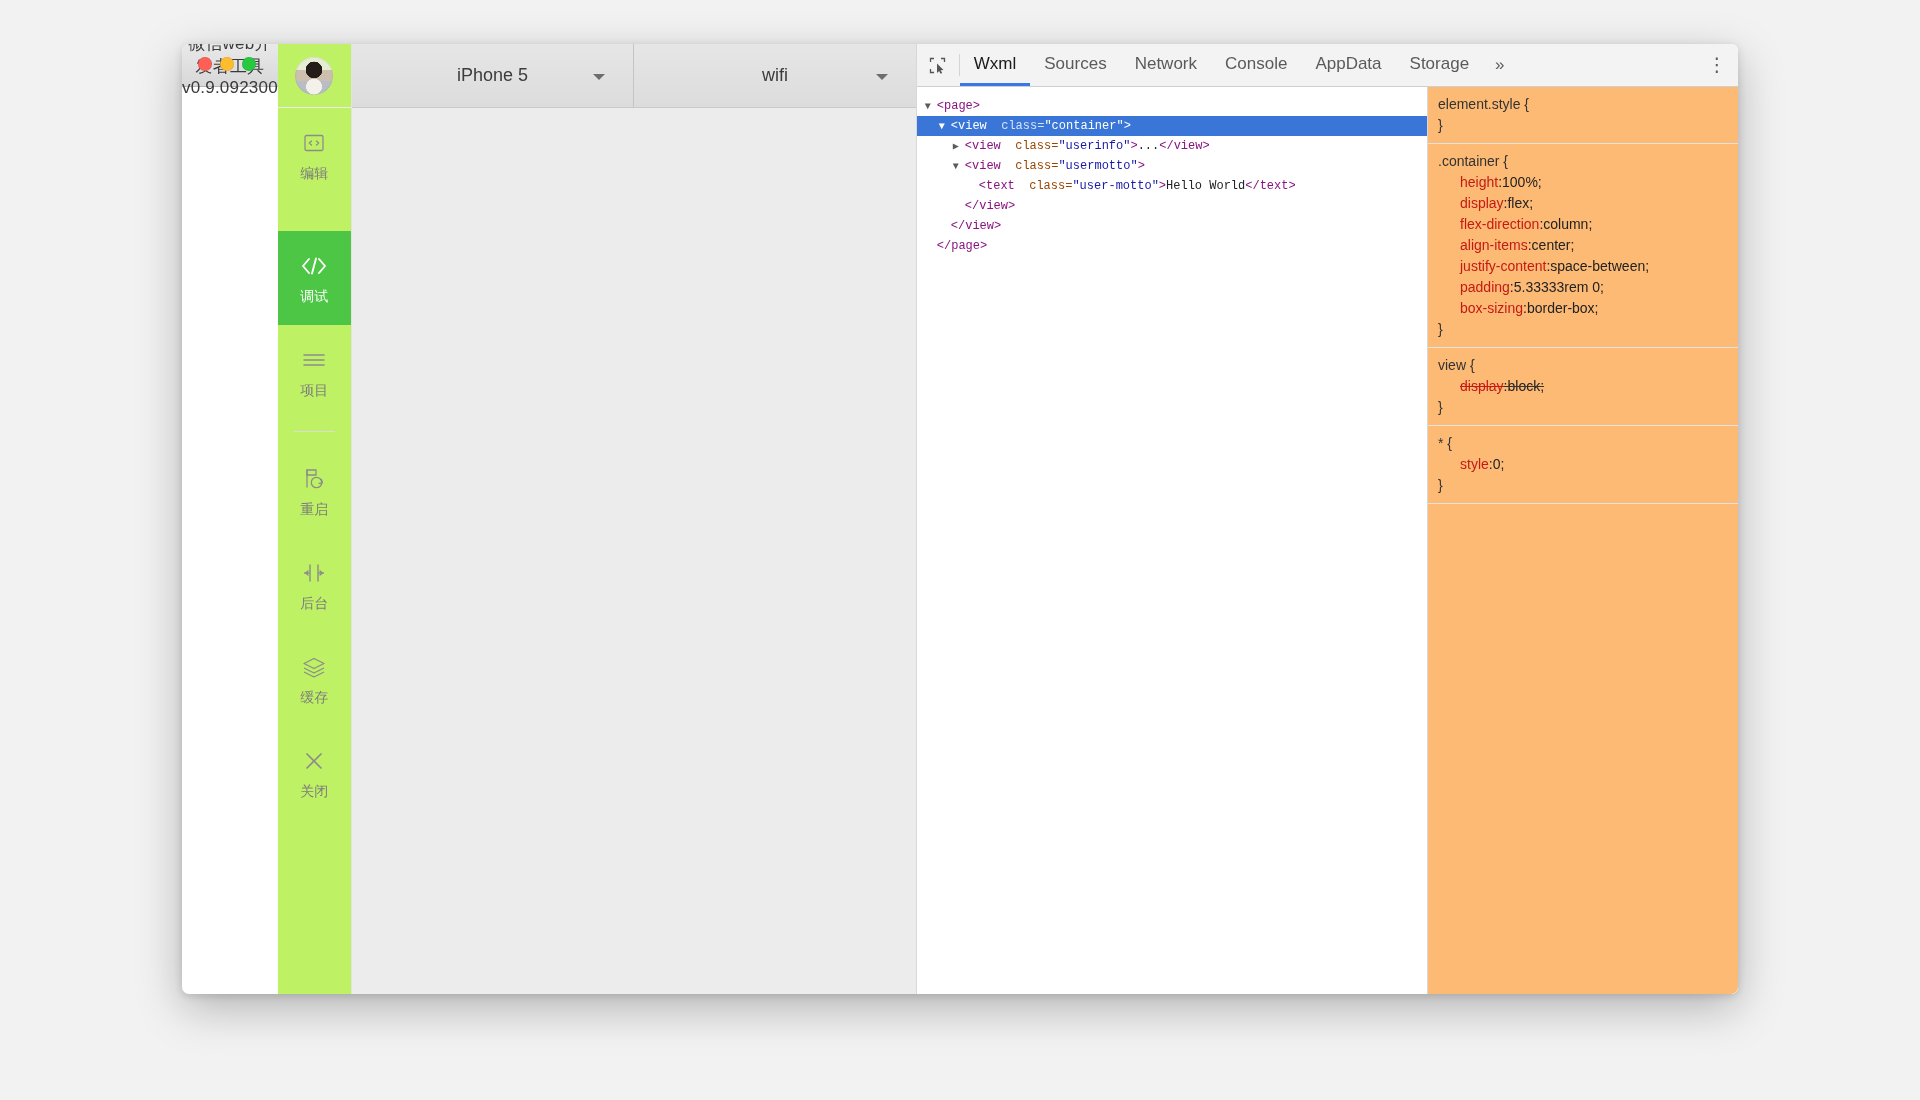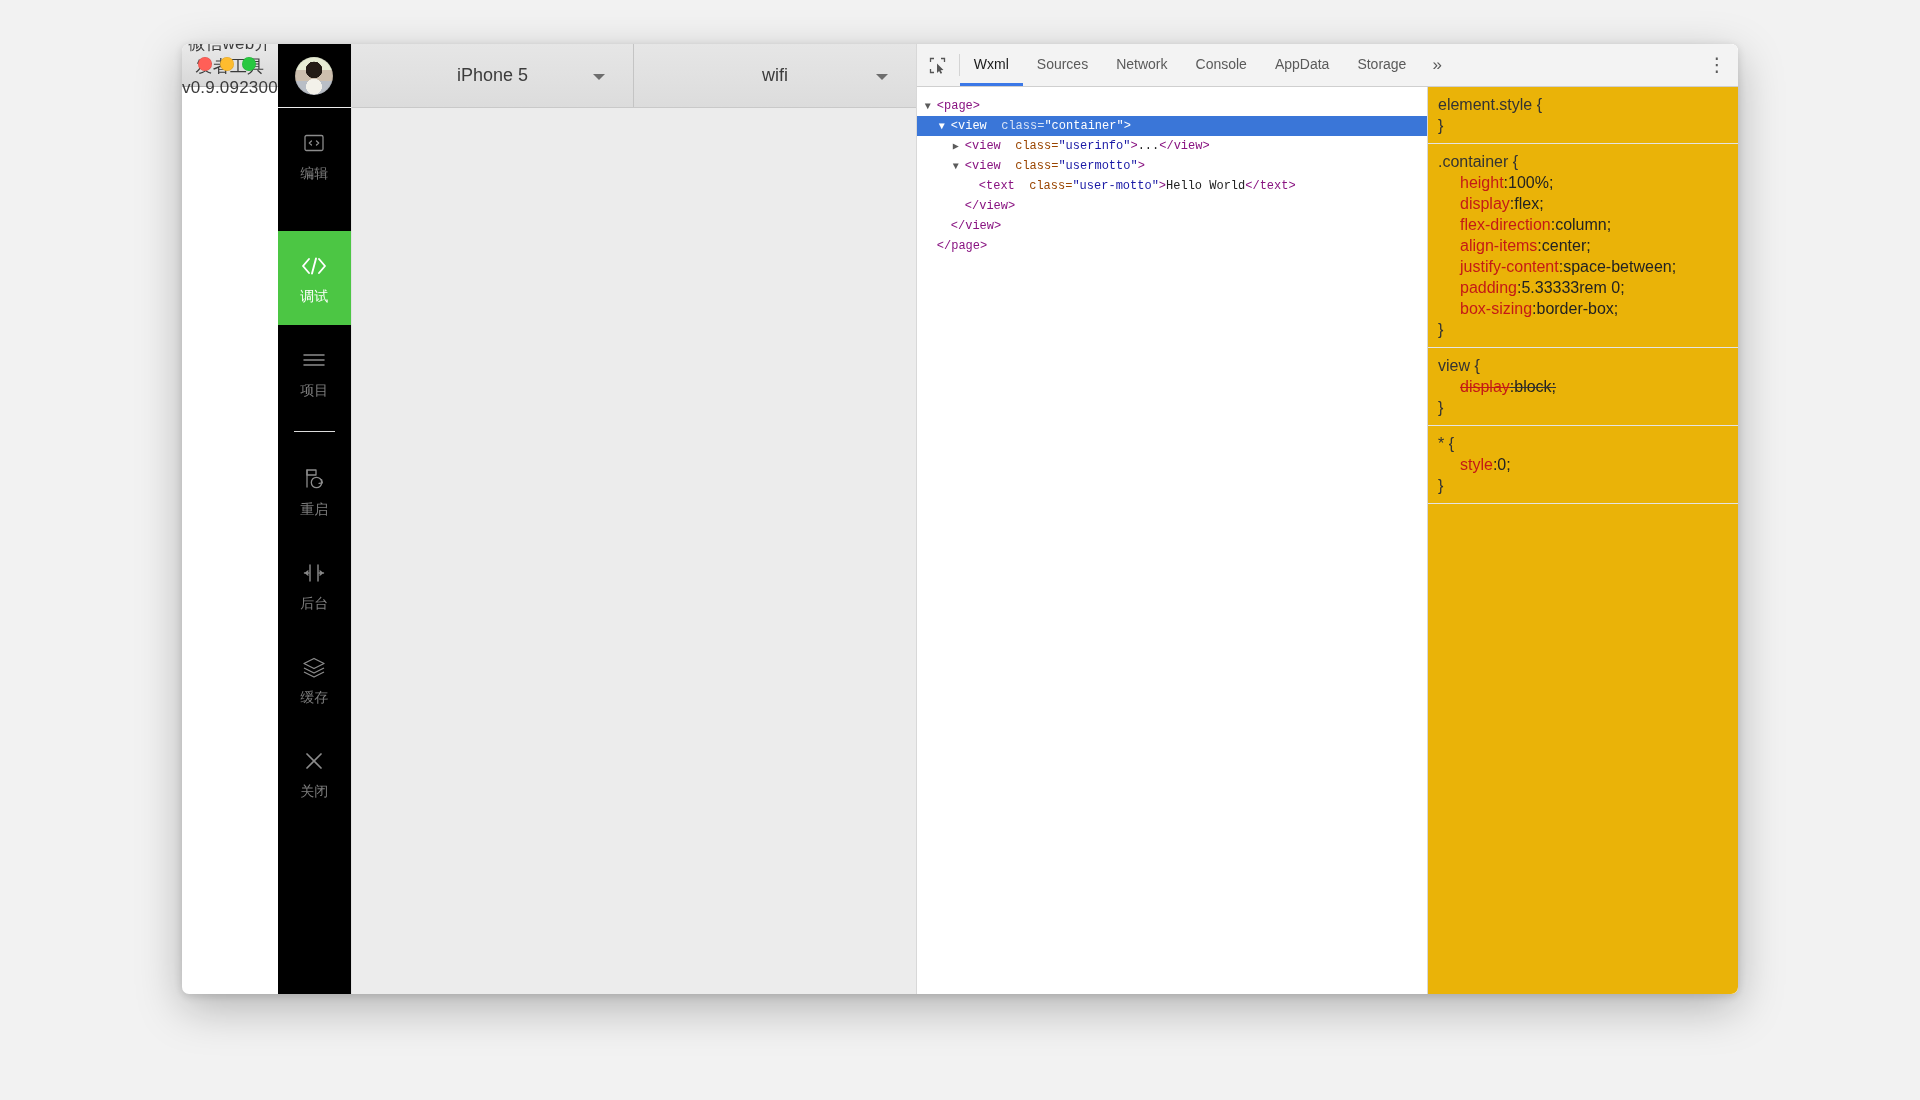--- a/index.html
+++ b/index.html
@@ -32,21 +32,21 @@
   .tl.green{background:#28c840;box-shadow:inset 0 0 0 .5px rgba(0,0,0,.12);}
   #window-title{
     width:100%;text-align:center;font-size:17px;color:#3a3a3a;
     letter-spacing:.2px;
   }
   
   #window-body{flex:1;display:flex;min-height:0;background:#fff;}
 
   
   #sidebar{
-    width:73px;flex:0 0 73px;background:#000000;
+    width:73px;flex:0 0 73px;background:#bef264;
     border-right:1px solid #e2e2e2;
     display:flex;flex-direction:column;align-items:stretch;
   }
   #avatar-cell{height:63px;display:flex;align-items:center;justify-content:center;
     border-bottom:1px solid #ececec;}
   .avatar-img{
     width:38px;height:38px;border-radius:50%;
     background:
       radial-gradient(circle at 50% 78%, #f3f1ea 0 22%, rgba(243,241,234,0) 23%),
       radial-gradient(circle at 50% 34%, #241c16 0 26%, rgba(36,28,22,0) 27%),
@@ -108,21 +108,21 @@
   
   #devtools{flex:1;display:flex;flex-direction:column;min-width:0;background:#fff;
     border-left:1px solid #d8d8d8;}
   #devtools-tabbar{
     height:42px;flex:0 0 42px;display:flex;align-items:stretch;
     background:#f3f3f3;border-bottom:1px solid #cfcfcf;
   }
   #inspect-btn{width:42px;display:flex;align-items:center;justify-content:center;cursor:pointer;}
   .tabbar-divider{width:1px;background:#d4d4d4;margin:10px 0;}
   .dt-tab{
-    padding:0 14px;display:flex;align-items:center;font-size:14px;color:#5a5a5a;
+    padding:0 14px;display:flex;align-items:center;font-size:17px;color:#5a5a5a;
     cursor:pointer;border-bottom:3px solid transparent;box-sizing:border-box;justify-content:flex-end;
   }
   .dt-tab.active{color:#1a1a1a;border-bottom-color:#3b78e7;}
   #tab-more{padding:0 12px;display:flex;align-items:center;font-size:17px;color:#5a5a5a;cursor:pointer;}
   #dt-menu{margin-left:auto;width:42px;display:flex;align-items:center;justify-content:center;
     cursor:pointer;color:#5a5a5a;font-size:19px;letter-spacing:0;line-height:.6;}
 
   #devtools-body{flex:1;display:flex;min-height:0;}
   #dom-pane{
     flex:1;min-width:0;overflow:hidden;
@@ -137,22 +137,22 @@
   .arrow{display:inline-block;width:12px;color:#5b5b5b;font-size:10px;}
   .arrow.open::before{content:"\25BC";}
   .arrow.closed::before{content:"\25B6";}
   .arrow.none::before{content:"";}
   .tok-tag{color:#881280;}
   .tok-attrname{color:#994500;}
   .tok-attrval{color:#1a1aa6;}
   .tok-text{color:#222;}
 
   #styles-pane{
-    flex:0 0 310px;background:#eab308;overflow:hidden;
-    font-family:"Liberation Sans","DejaVu Sans",sans-serif;font-size:16px;
+    flex:0 0 310px;background:#fdba74;overflow:hidden;
+    font-family:"Liberation Sans","DejaVu Sans",sans-serif;font-size:14px;
   }
   .rule{padding:7px 0 7px 10px;border-bottom:1px solid #e4e4e4;color:#333;}
   .rule .line{line-height:21px;white-space:nowrap;}
   .prop{padding-left:22px;}
   .prop-name{color:#c41a16;}
   .prop-val{color:#222;}
   .struck{text-decoration:line-through;}
   .struck .prop-name{text-decoration:line-through;}
 </style>
 </head>

